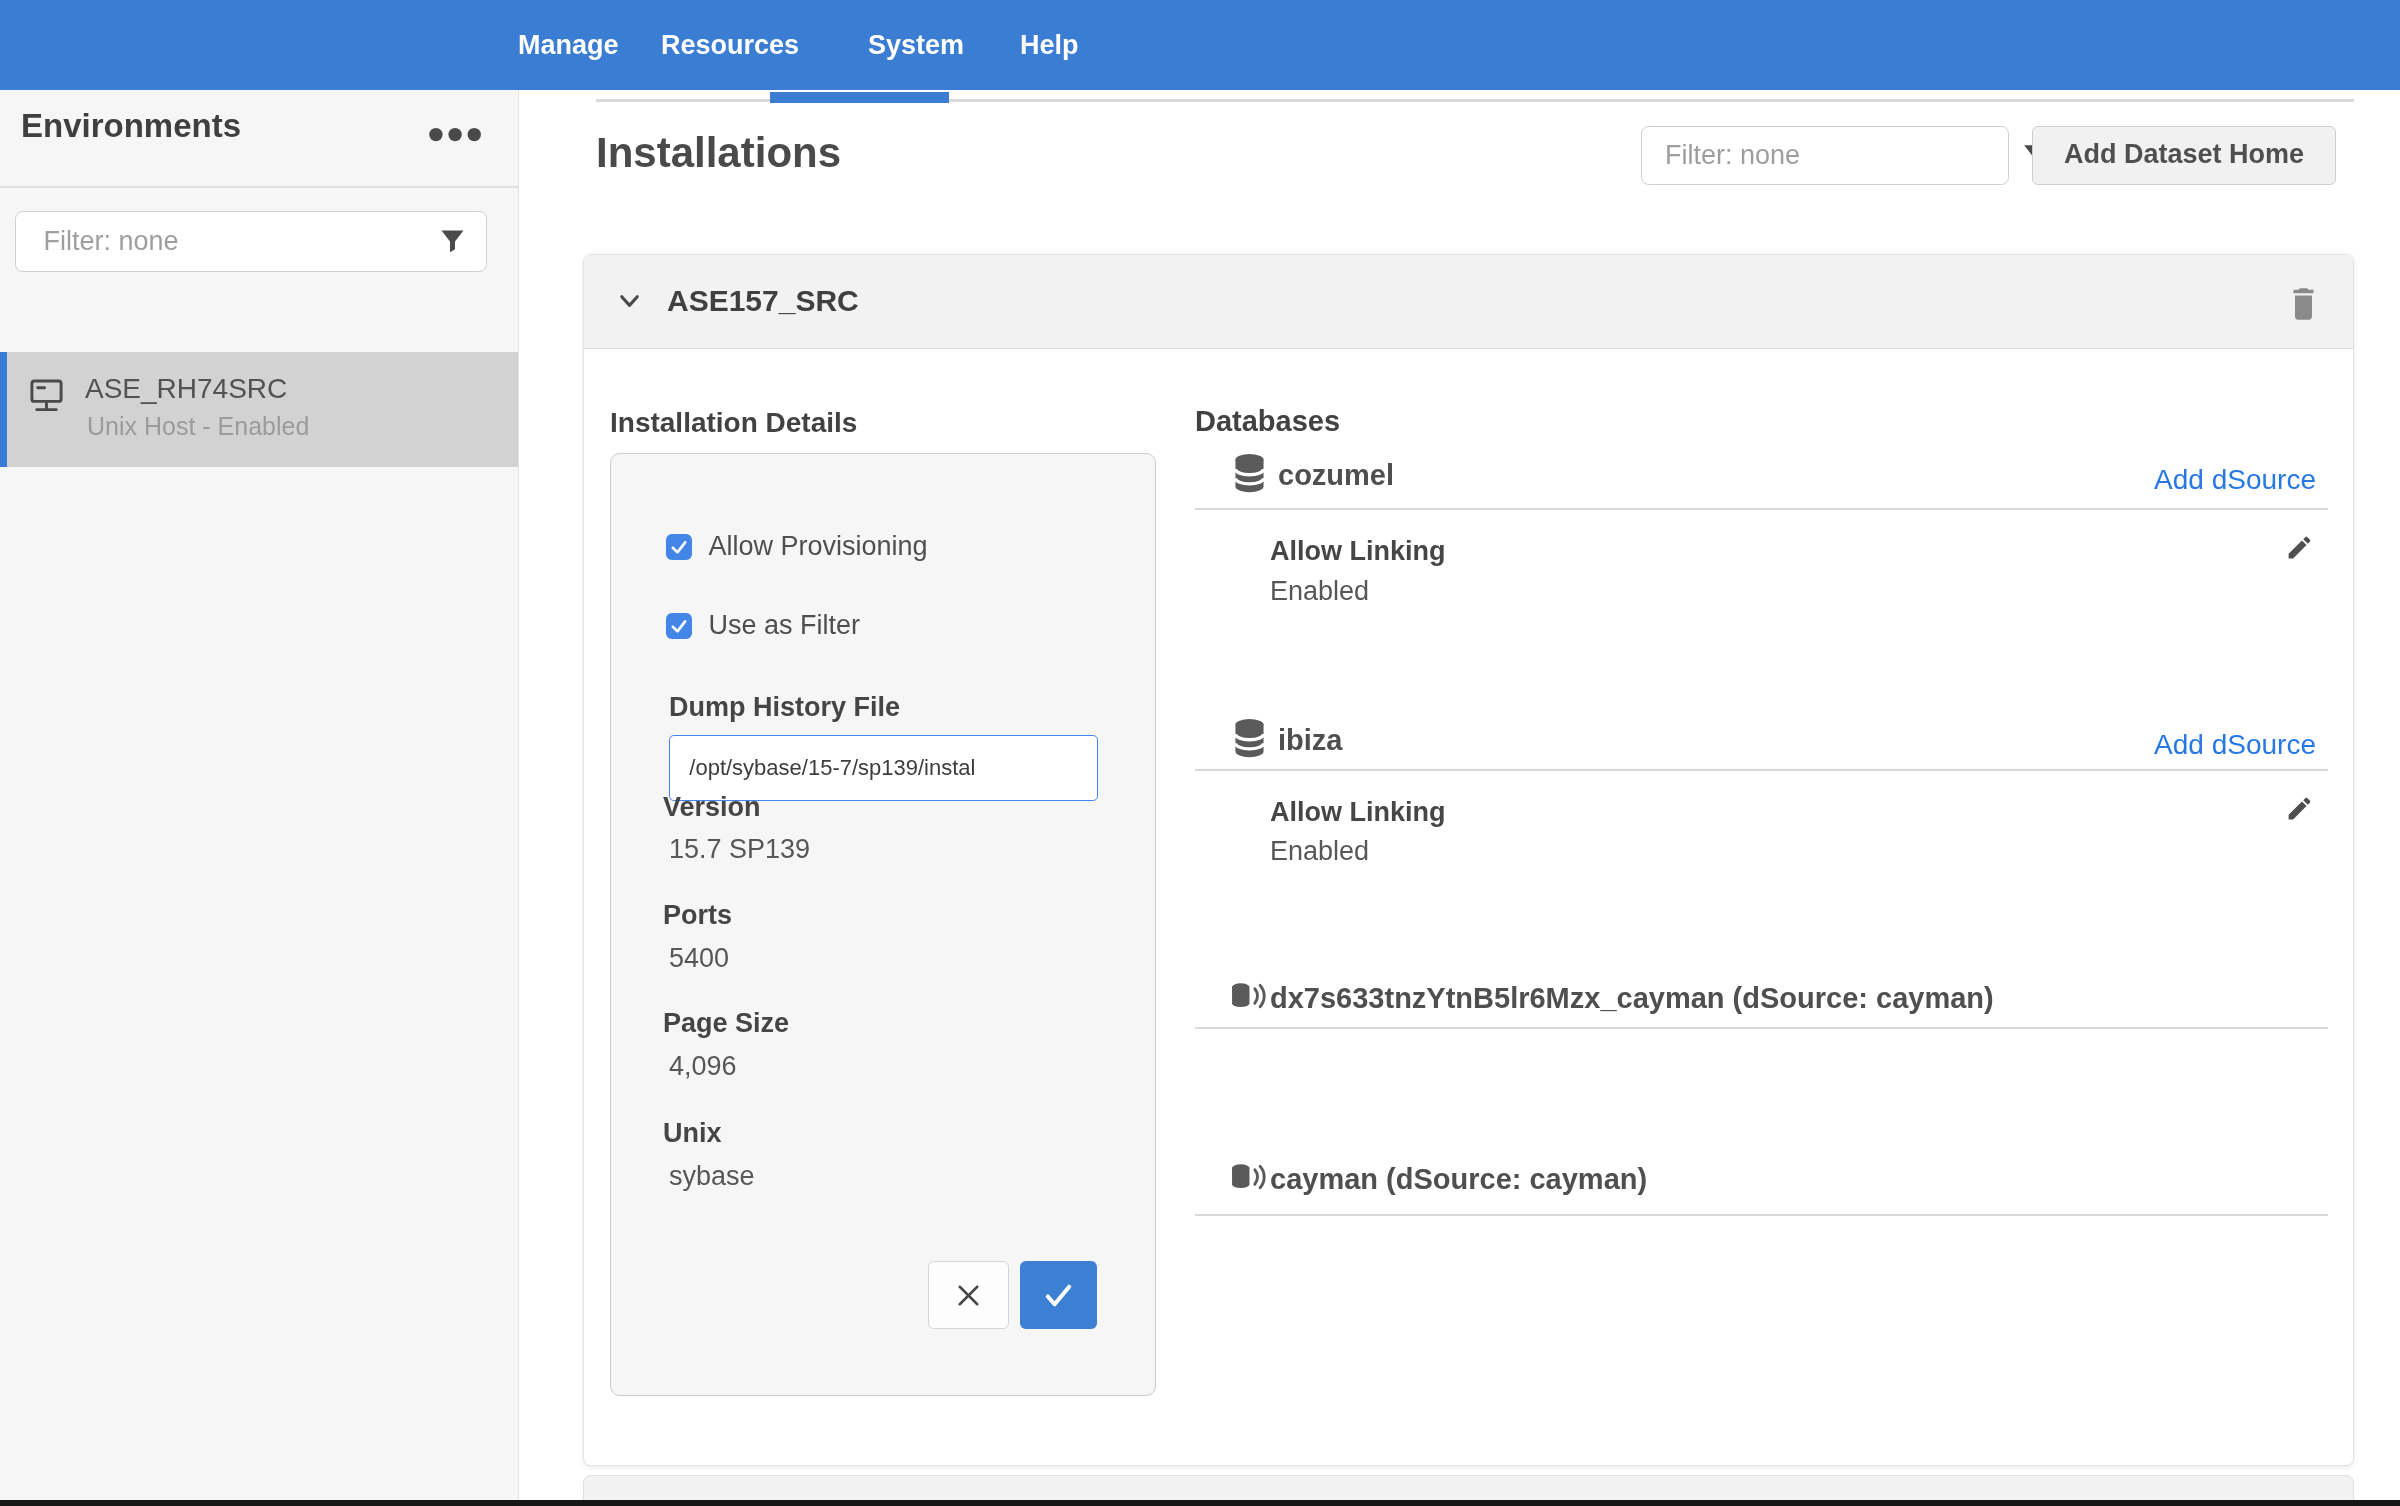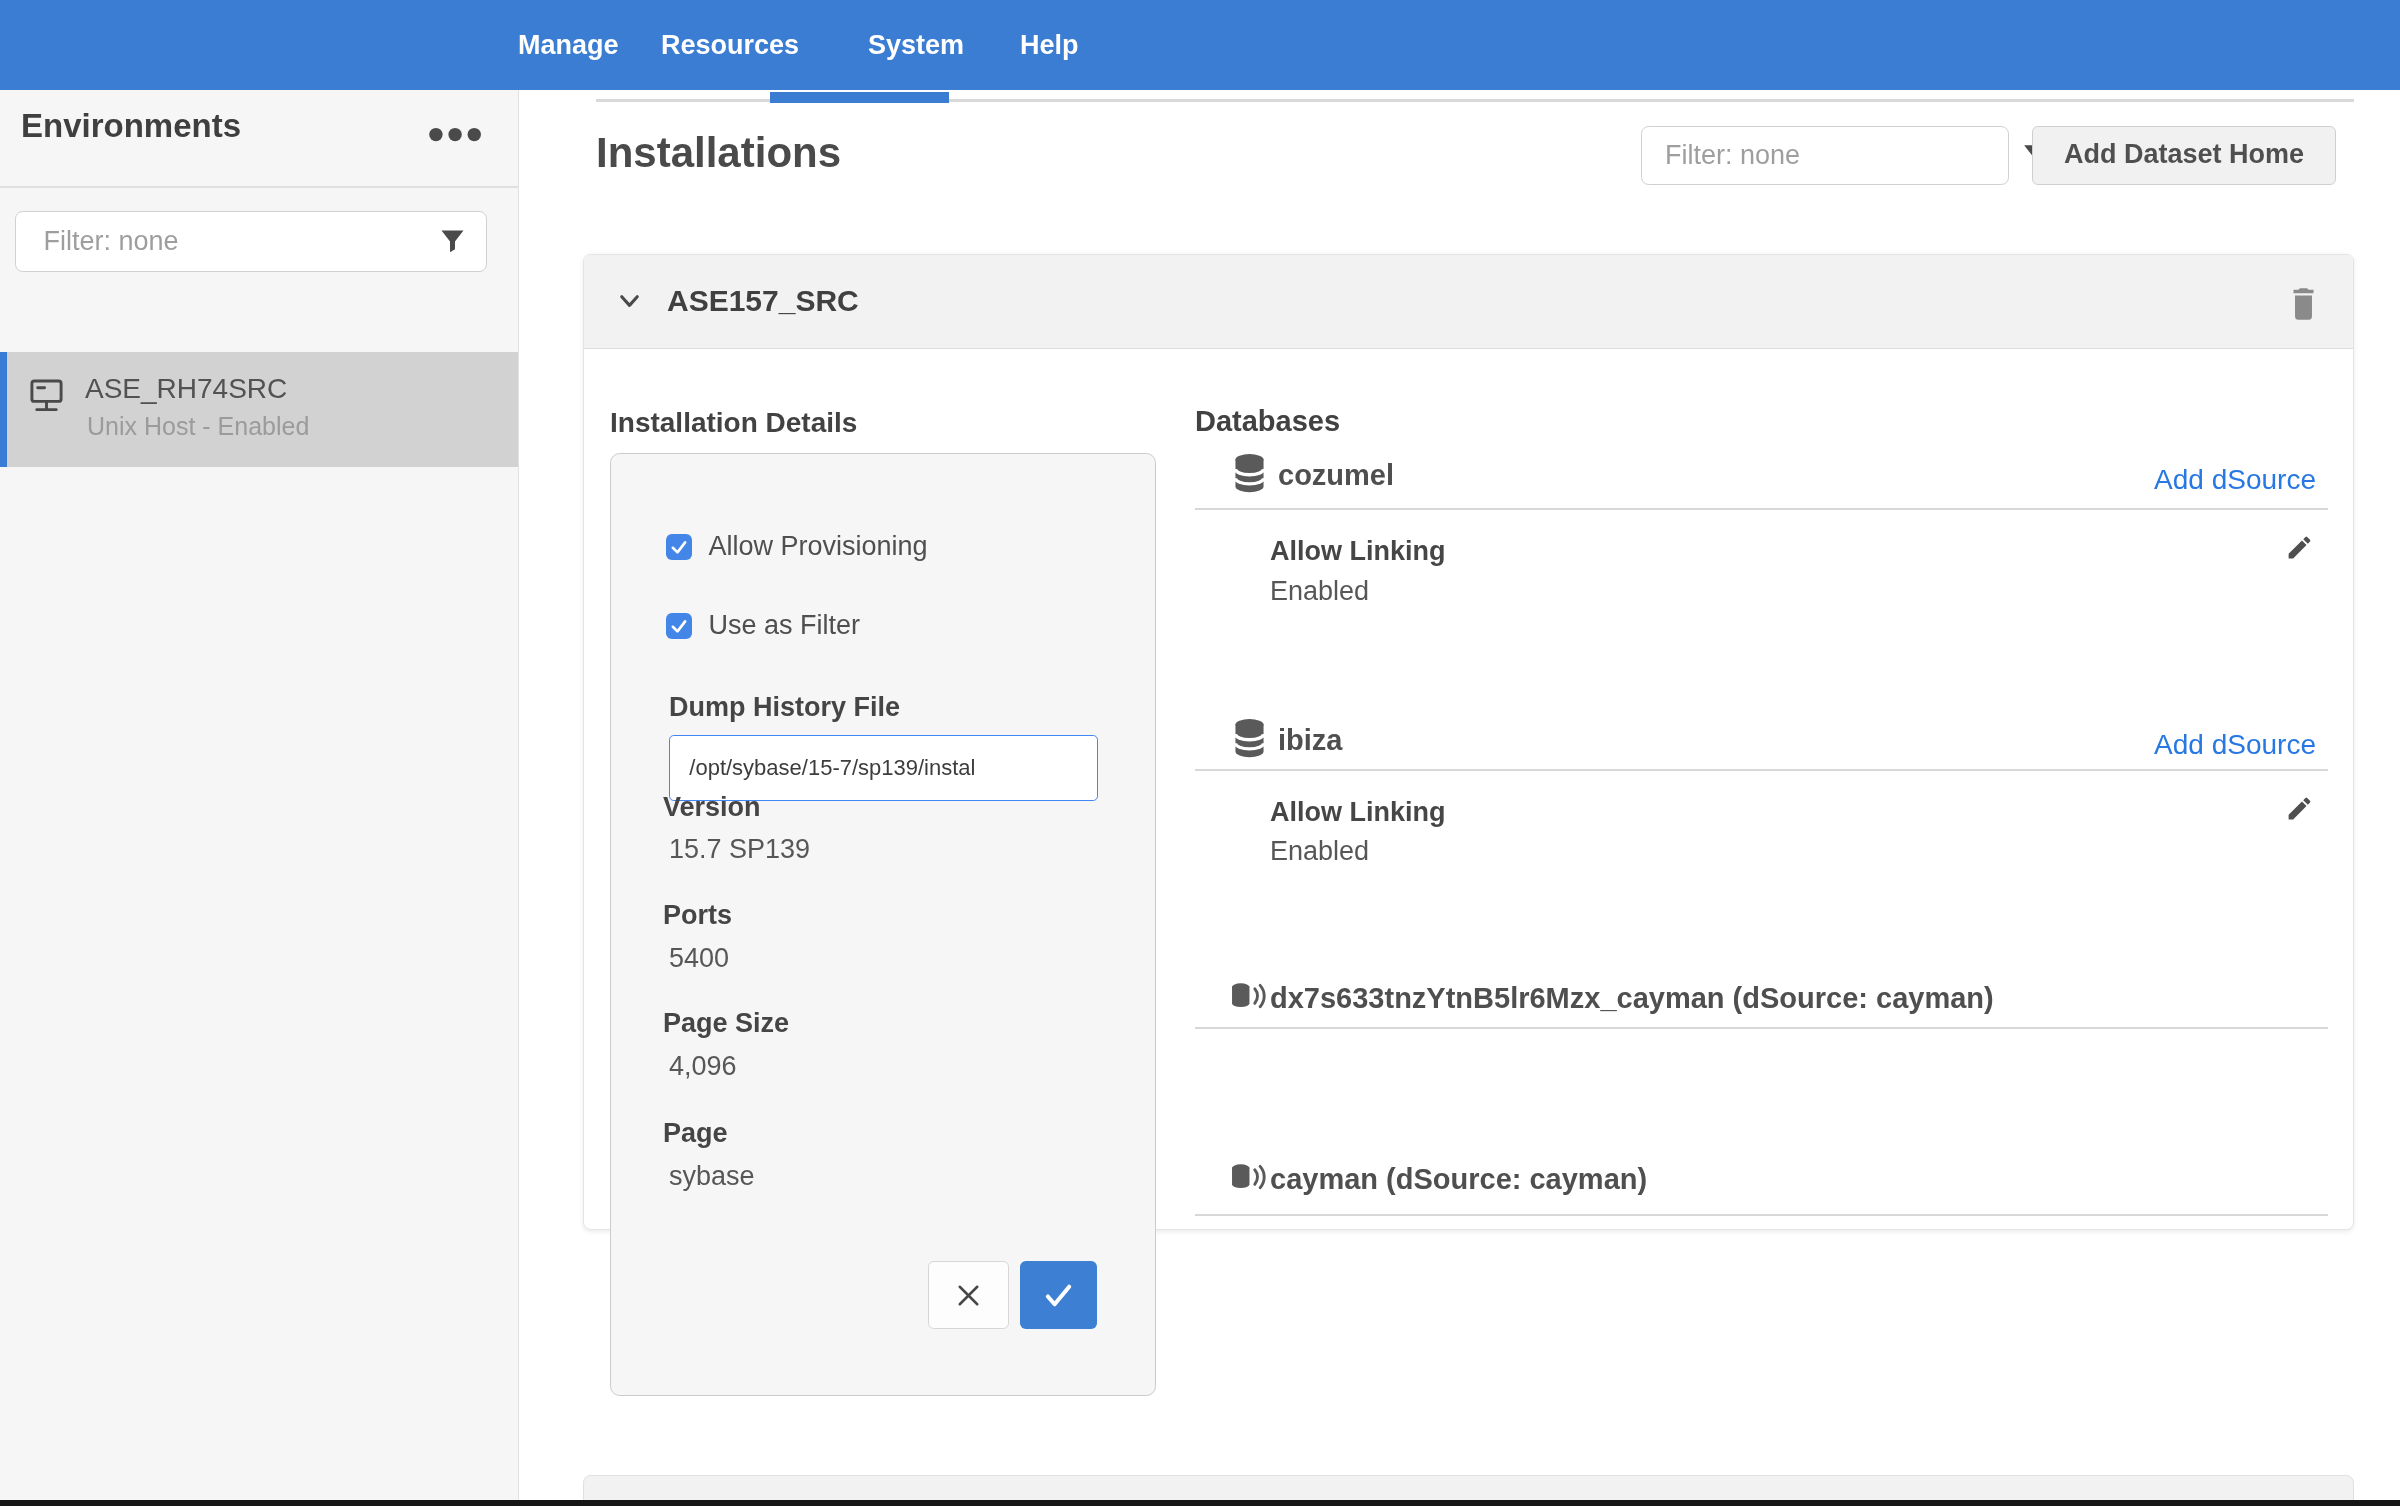--- a/index.html
+++ b/index.html
@@ -34,21 +34,21 @@
   .env-item-icon { position:absolute; left:29px; top:26px; }
   .env-item-title { position:absolute; left:85px; top:21px; font-size:28px; color:#525252; }
   .env-item-sub { position:absolute; left:87px; top:60px; font-size:25px; color:#9b9b9b; }
 
   
   .page-title { position:absolute; left:596px; top:129px; font-size:42px; font-weight:bold; color:#4a4a4a; }
   .main-filter { left:1641px; top:126px; width:368px; height:59px; padding:0 15.4px 0 23px; }
   .add-dataset-btn { position:absolute; left:2032px; top:126px; width:304px; height:59px; background:#f1f1f1; border:1.9px solid #cfcfcf; border-radius:5.8px; font-size:27px; font-weight:bold; color:#4f4f4f; text-align:center; line-height:55px; cursor:pointer; }
 
   
-  .card { position:absolute; left:583px; top:254px; width:1771px; height:976px; background:#ffffff; border:1.9px solid #e3e3e3; border-radius:7.7px; box-shadow:0 1.9px 4.8px rgba(0,0,0,0.08); }
+  .card { position:absolute; left:583px; top:254px; width:1771px; height:1212px; background:#ffffff; border:1.9px solid #e3e3e3; border-radius:7.7px; box-shadow:0 1.9px 4.8px rgba(0,0,0,0.08); }
   .card-header { position:absolute; left:0; top:0; width:100%; height:94px; background:#f2f2f2; border-bottom:1.9px solid #dddddd; border-radius:5.8px 5.8px 0 0; }
   .card-chevron { position:absolute; left:29px; top:32px; cursor:pointer; }
   .card-title { position:absolute; left:83px; top:29px; font-size:30px; font-weight:bold; color:#404040; }
   .card-trash { position:absolute; right:31px; top:27px; cursor:pointer; }
 
   .details-heading { position:absolute; left:26px; top:152px; font-size:28px; font-weight:bold; color:#424242; }
   .inner-card { position:absolute; left:26px; top:198px; width:546px; height:943px; background:#f5f6f5; border:1.9px solid #cbcbcb; border-radius:9.7px; }
   .chk-row { position:absolute; left:55px; display:flex; align-items:center; cursor:pointer; }
   .chk-row-1 { top:77px; } .chk-row-2 { top:156px; }
   .checkbox { width:26px; height:26px; border-radius:5.8px; background:#4486e8; display:flex; align-items:center; justify-content:center; }
@@ -184,21 +184,21 @@
 
       <div class="dump-label">Dump History File</div>
       <input class="dump-input" type="text" value="/opt/sybase/15-7/sp139/instal" style="">
 
       <div class="field-label fl-0">Version</div>
       <div class="field-value fv-0">15.7 SP139</div>
       <div class="field-label fl-1">Ports</div>
       <div class="field-value fv-1">5400</div>
       <div class="field-label fl-2">Page Size</div>
       <div class="field-value fv-2">4,096</div>
-      <div class="field-label fl-3">Page</div>
+      <div class="field-label fl-3">Unix</div>
       <div class="field-value fv-3">sybase</div>
 
       <div class="btn-cancel">
         <span style="display:flex;">
           <svg width="35" height="35" viewBox="0 0 36 36" stroke="#474747" stroke-width="2.6" stroke-linecap="round">
               <line x1="9" y1="9" x2="27" y2="27"></line>
               <line x1="27" y1="9" x2="9" y2="27"></line>
             </svg>
         </span>
       </div>

